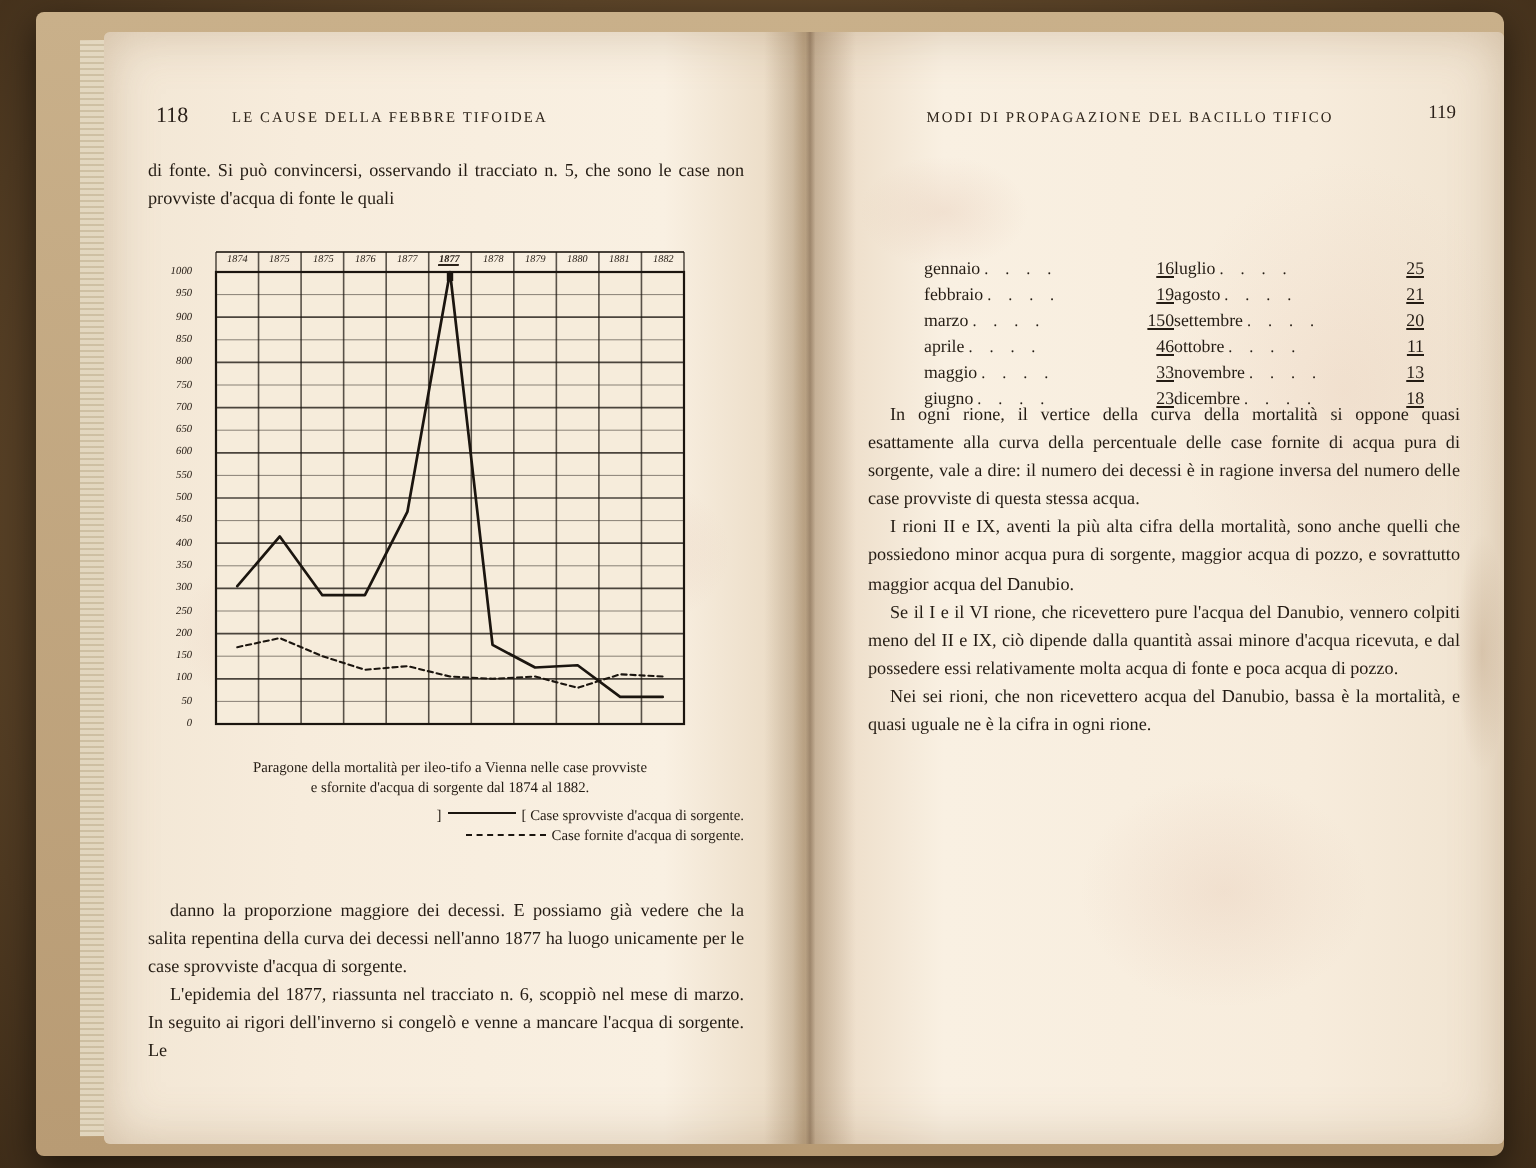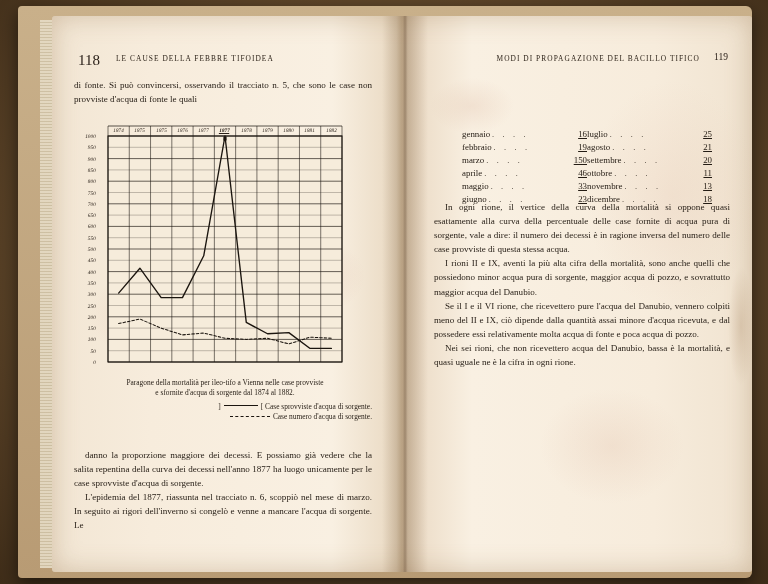--- a/index.html
+++ b/index.html
@@ -54,24 +54,24 @@
       radial-gradient(ellipse 60px 40px at 420px 90px, rgba(210,165,140,.2), transparent 70%);
   }
 
   .page{position:absolute;top:0;height:556px;}
   .page-left{left:12px;width:318px;}
   .page-right{left:372px;width:316px;}
 
   .running-head{position:absolute;top:38px;left:0;right:0;height:12px;
     font-size:7.4px;letter-spacing:1.05px;color:#2e241a;
     font-variant:small-caps;text-transform:uppercase;}
-  .rh-left .folio{position:absolute;left:14px;top:-2px;font-size:15px;letter-spacing:0;color:#2b211a;}
+  .rh-left .folio{position:absolute;left:14px;top:-2px;font-size:11px;letter-spacing:0;color:#2b211a;}
   .rh-left .title{position:absolute;left:52px;right:6px;top:0;text-align:left;}
   .rh-right .folio{position:absolute;right:12px;top:-2px;font-size:9.5px;letter-spacing:0;color:#2b211a;}
-  .rh-right .title{position:absolute;left:6px;right:40px;top:0;text-align:right;}
+  .rh-right .title{position:absolute;left:6px;right:40px;top:0;text-align:center;}
 
   .body{position:absolute;left:10px;right:10px;
     font-size:9.1px;line-height:14.1px;color:#241c14;
     text-align:justify;text-justify:inter-word;
     -webkit-hyphens:none;hyphens:none;}
   .body p{margin:0;}
   .body p.ind{text-indent:11px;}
 
   .lt-top{top:62px;}
   .lt-bottom{top:432px;}
@@ -214,21 +214,21 @@
                 <div class="yearcell" style="left: 201.455px; width: 21.2727px; top: 7px;">1881</div>
                 <div class="yearcell" style="left: 222.727px; width: 21.2727px; top: 7px;">1882</div>
               </div>
           </div>
 
           <div class="caption">
             <div>Paragone della mortalità per ileo-tifo a Vienna nelle case provviste</div>
             <div>e sfornite d'acqua di sorgente dal 1874 al 1882.</div>
             <div class="legend">
               <div class="legend-row"><span>]</span><span class="lg-solid"></span><span>[</span> <span>Case sprovviste d'acqua di sorgente.</span></div>
-              <div class="legend-row"><span class="lg-dash"></span><span>Case numero d'acqua di sorgente.</span></div>
+              <div class="legend-row"><span class="lg-dash"></span><span>Case fornite d'acqua di sorgente.</span></div>
             </div>
           </div>
         </div>
 
         <div class="body lt-bottom">
           <p class="ind">danno la proporzione maggiore dei decessi. E possiamo già vedere che la salita repentina della curva dei decessi nell'anno 1877 ha luogo unicamente per le case sprovviste d'acqua di sorgente.</p>
           <p class="ind">L'epidemia del 1877, riassunta nel tracciato n. 6, scoppiò nel mese di marzo. In seguito ai rigori dell'inverno si congelò e venne a mancare l'acqua di sorgente. Le</p>
         </div>
       </div>
 

